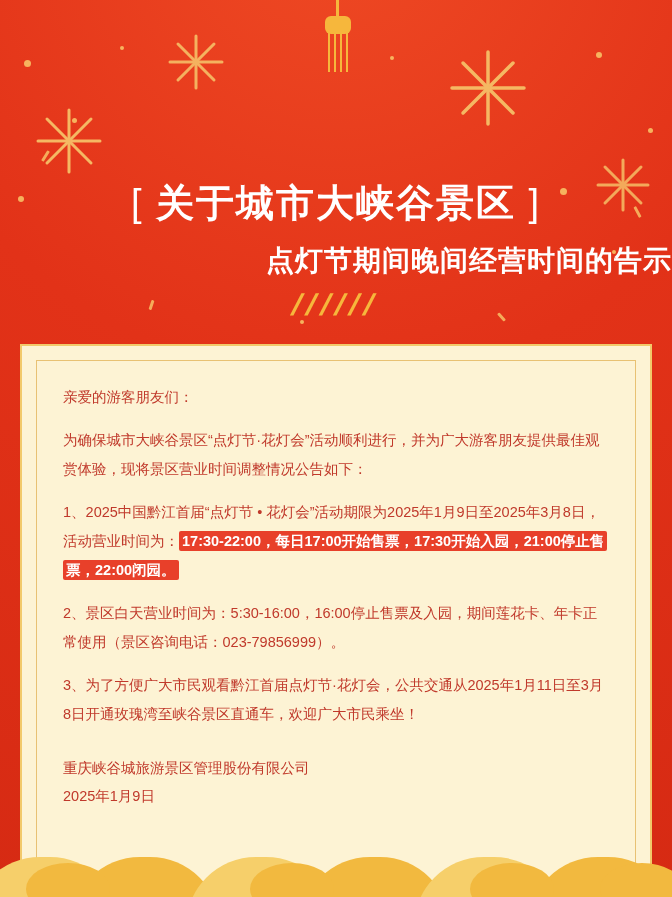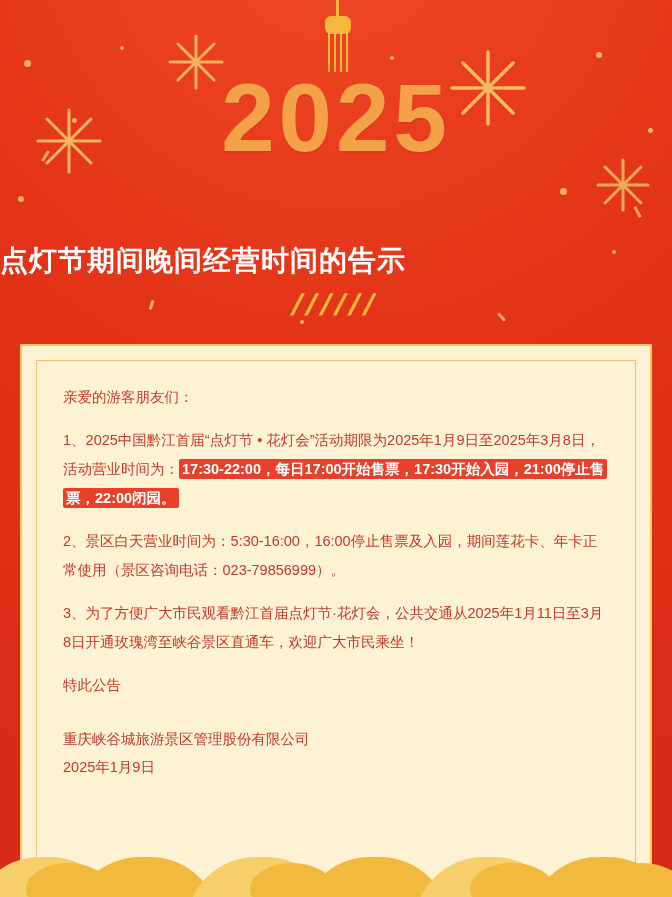--- a/index.html
+++ b/index.html
@@ -38,21 +38,21 @@
   .title-row{
     position:absolute;top:178px;left:0;width:100%;
     text-align:center;
     font-size:38px;font-weight:bold;color:#ffffff;
     letter-spacing:2px;
     white-space:nowrap;
   }
   .title-row .brk{color:#ffffff;font-weight:normal;}
   .subtitle{
     position:absolute;top:242px;left:0;width:100%;
-    text-align:left;
+    text-align:right;
     font-size:28px;font-weight:bold;color:#ffffff;
     letter-spacing:1px;white-space:nowrap;
   }
   .slashes{
     position:absolute;top:288px;left:0;width:100%;
     text-align:center;color:#f6b73c;font-size:30px;font-weight:bold;
     letter-spacing:6px;
     transform:skewX(-18deg);
   }
 
@@ -170,41 +170,45 @@
 
   <div class="tassel">
     <div class="rope"></div>
       <div class="knot"></div>
     <div class="fr" style="left:10px;"></div>
     <div class="fr" style="left:16px;"></div>
     <div class="fr" style="left:22px;"></div>
     <div class="fr" style="left:28px;"></div>
   </div>
 
-  <div class="year">2025</div>
-
+
+  <div class="title-row">
+    <span class="brk">[</span>
+    <span>关于城市大峡谷景区</span>
+    <span class="brk">]</span>
+  </div>
 
   <div class="subtitle">点灯节期间晚间经营时间的告示</div>
   <div class="slashes">//////</div>
 
   <div class="card-outer">
     <div class="card-inner">
 
       <p class="p">亲爱的游客朋友们：</p>
 
+      <p class="p">为确保城市大峡谷景区“点灯节·花灯会”活动顺利进行，并为广大游客朋友提供最佳观赏体验，现将景区营业时间调整情况公告如下：</p>
 
       <p class="p">
         <span class="b" style="font-weight:normal">1、2025中国黔江首届“点灯节 • 花灯会”活动期限为2025年1月9日至2025年3月8日</span><span>，活动营业时间为：</span><span class="hl">17:30-22:00，每日17:00开始售票，17:30开始入园，21:00停止售票，22:00闭园。</span>
       </p>
 
       <p class="p">2、景区白天营业时间为：5:30-16:00，16:00停止售票及入园，期间莲花卡、年卡正常使用（景区咨询电话：023-79856999）。</p>
 
       <p class="p">3、为了方便广大市民观看黔江首届点灯节·花灯会，公共交通从2025年1月11日至3月8日开通玫瑰湾至峡谷景区直通车，欢迎广大市民乘坐！</p>
 
-      <p class="p">特此公告</p>
 
       <div class="sign">
         <div>重庆峡谷城旅游景区管理股份有限公司</div>
         <div>2025年1月9日</div>
       </div>
 
     </div>
   </div>
 
   <div class="bottom">

